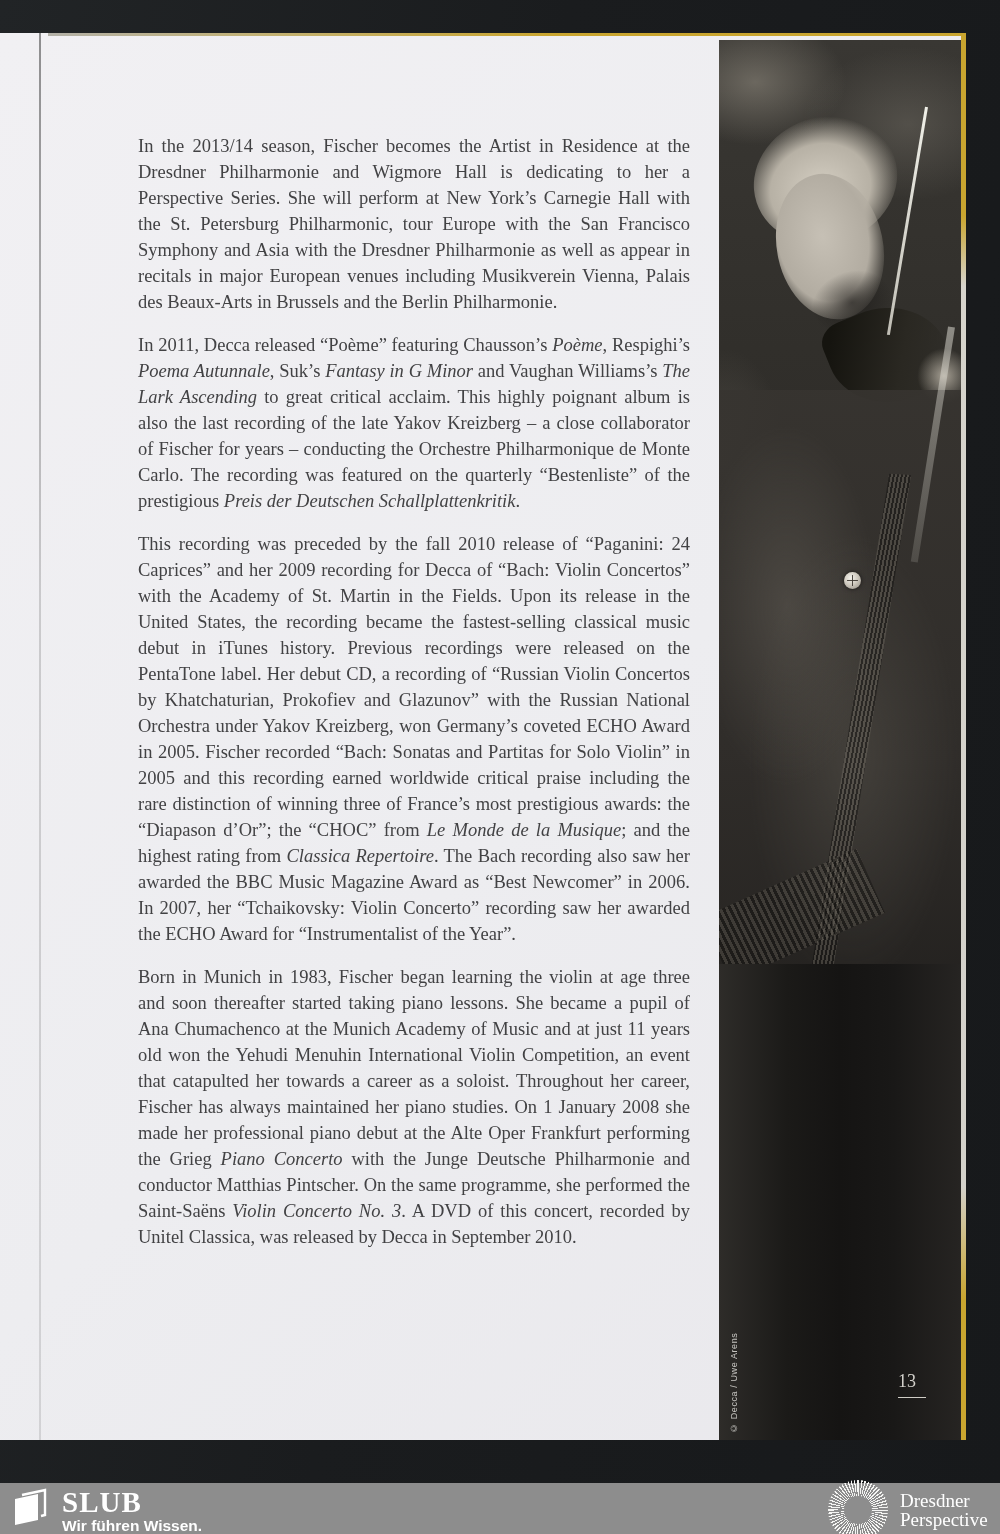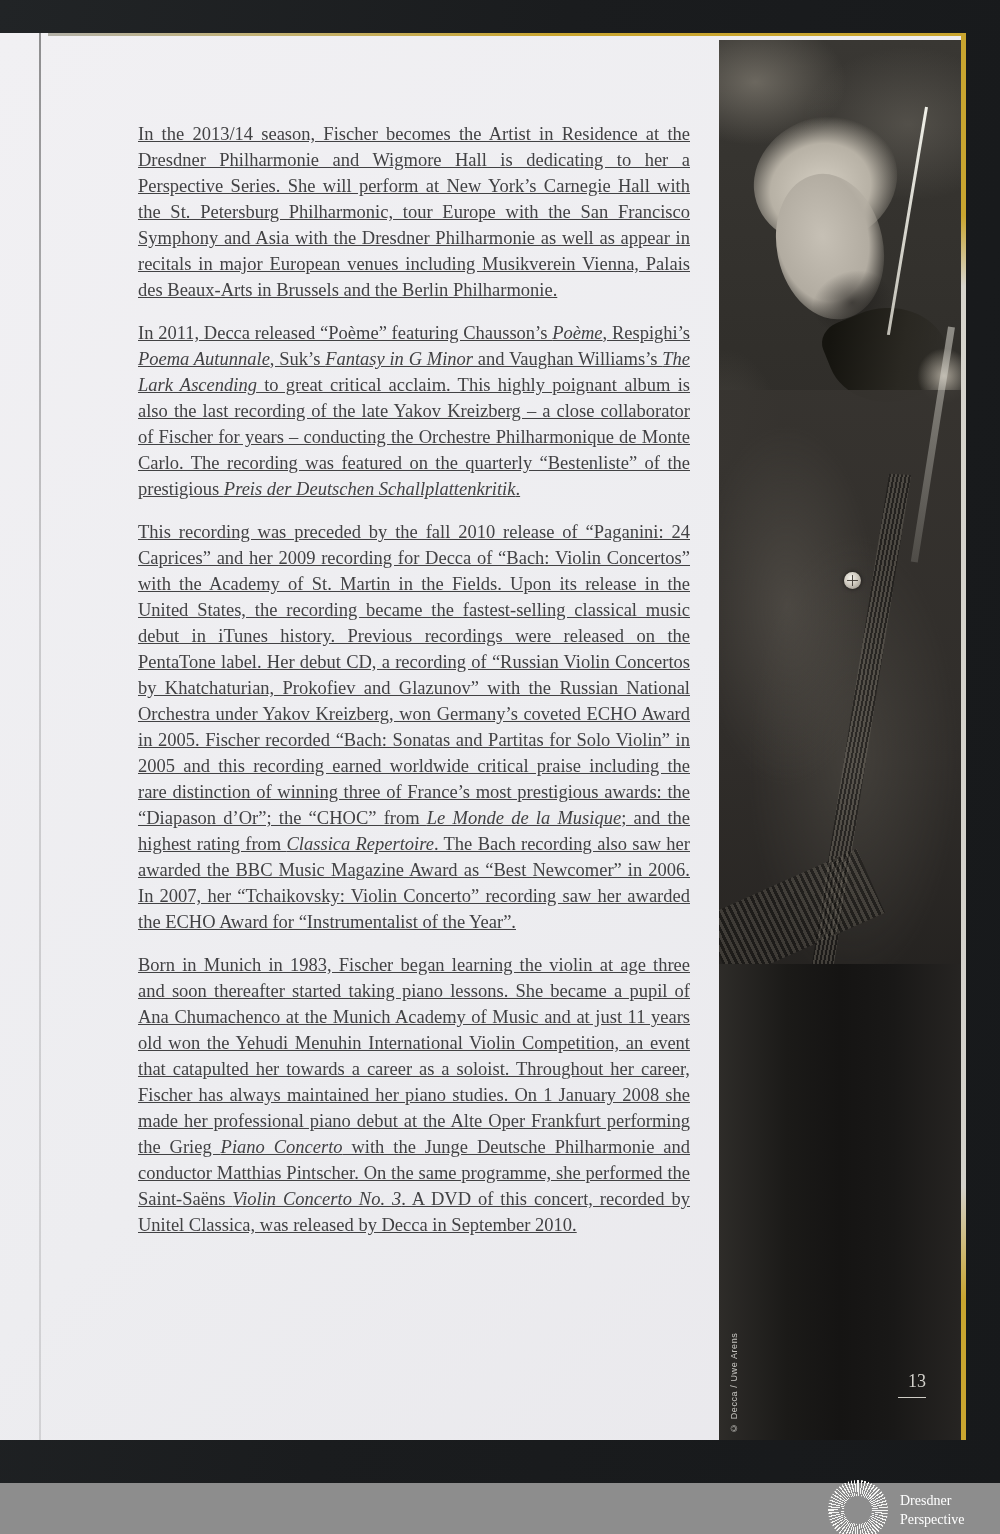--- a/index.html
+++ b/index.html
@@ -11,21 +11,21 @@
         background:linear-gradient(135deg,#f1f0f3 0%,#ededf0 55%,#e9e8ec 100%);}
   .page-edge-top{position:absolute;left:48px;top:0;width:918px;height:3px;
         background:linear-gradient(90deg,#b3b1a8 0%,#c2b277 22%,#c9a52f 55%,#c9a52f 100%);}
   .page-edge-right{position:absolute;right:0;top:0;width:5px;height:100%;
         background:linear-gradient(180deg,#c9a52f 0%,#c9a52f 13%,#d6d4cc 18%,#d3d1ca 82%,#c9a52f 90%,#c9a52f 100%);}
   .gutter-line{position:absolute;left:39px;top:0;width:2px;height:100%;
         background:linear-gradient(180deg,rgba(60,60,60,.55),rgba(90,90,90,.25) 40%,rgba(90,90,90,.18));}
   
   .text-column{position:absolute;left:138px;top:88px;width:552px;
         color:#424244;font-size:18.5px;line-height:26px;text-align:justify;}
-  .text-column p{margin:0 0 17px 0;text-decoration:underline;}
+  .text-column p{margin:12px 0 17px 0;}
   .text-column i{font-style:italic;}
   
   .photo{position:absolute;left:719px;top:7px;width:242px;height:1400px;overflow:hidden;
         background:linear-gradient(180deg,#393733 0%,#312f2b 22%,#2b2926 45%,#252320 66%,#1d1c1a 82%,#191817 100%);}
   .photo .bg-mottle{position:absolute;inset:0;
         background:
           radial-gradient(ellipse 130px 90px at 15% 3%,rgba(150,144,132,.55),rgba(0,0,0,0) 70%),
           radial-gradient(ellipse 150px 110px at 78% 6%,rgba(110,106,98,.5),rgba(0,0,0,0) 70%),
           radial-gradient(ellipse 90px 160px at 2% 30%,rgba(120,115,106,.35),rgba(0,0,0,0) 70%),
           radial-gradient(ellipse 110px 200px at 4% 62%,rgba(110,105,96,.30),rgba(0,0,0,0) 70%);}
@@ -66,36 +66,36 @@
   .bow-line{position:absolute;left:85%;top:4.8%;width:2.5px;height:16.5%;
         transform:rotate(9.5deg);transform-origin:top center;
         background:linear-gradient(180deg,rgba(248,248,240,.95),rgba(230,228,218,.8));}
   .bow-streak{position:absolute;left:94.5%;top:20.5%;width:7px;height:17%;
         transform:rotate(9deg);transform-origin:top center;opacity:.55;
         background:linear-gradient(180deg,rgba(235,233,224,.9),rgba(200,198,188,.35));}
   .photo-credit{position:absolute;left:4%;top:89.5%;height:10%;
         writing-mode:vertical-rl;transform:rotate(180deg);
         font-family:"Liberation Sans",sans-serif;font-size:9px;letter-spacing:.6px;
         color:rgba(225,223,218,.85);}
-  .page-number{position:absolute;left:898px;top:1338px;min-width:28px;text-align:right;
+  .page-number{position:absolute;left:898px;top:1338px;min-width:28px;text-align:left;
         color:#d3d1cb;font-size:18px;padding-bottom:5px;border-bottom:1.5px solid #cfcdc6;}
   
   .footer-gap{position:absolute;left:0;top:1440px;width:1000px;height:43px;background:transparent;}
   .footer{position:absolute;left:0;top:1483px;width:1000px;height:51px;background:#8d8d8d;}
   .slub{position:absolute;left:12px;top:4px;display:flex;align-items:flex-start;}
   .slub-texts{margin-left:14px;}
   .slub-name{color:#ffffff;font-size:29px;font-weight:bold;letter-spacing:1px;line-height:30px;
         font-family:"Liberation Serif",serif;}
   .slub-tagline{color:#ffffff;font-size:15.5px;font-weight:bold;line-height:17px;
         font-family:"Liberation Sans",sans-serif;}
   .partner{position:absolute;left:828px;top:-3px;display:flex;align-items:center;}
   .sunburst{position:relative;width:60px;height:60px;border-radius:50%;
         background:repeating-conic-gradient(#f5f5f3 0deg 2.6deg,rgba(0,0,0,0) 2.6deg 6.4deg);}
   .sunburst::before{content:"";position:absolute;inset:16px;border-radius:50%;background:#8d8d8d;}
-  .partner-texts{margin-left:12px;color:#ffffff;font-size:14px;line-height:19px;
+  .partner-texts{margin-left:12px;color:#ffffff;font-size:19px;line-height:19px;
         font-family:"Liberation Serif",serif;}
 </style>
 </head>
 <body>
 
 <div class="stage">
 
   <div class="page">
     <div class="gutter-line"></div>
 
@@ -125,20 +125,30 @@
 
     <div class="page-number">13</div>
 
     <div class="page-edge-top"></div>
     <div class="page-edge-right"></div>
   </div>
 
   <div class="footer-gap"></div>
 
   <div class="footer">
+    <div class="slub">
+      <svg width="36" height="40" viewBox="0 0 36 40">
+        <path d="M10 8 L33 3 L33 28 L29 29" fill="none" stroke="#ffffff" stroke-width="2.4"></path>
+        <path d="M3 12 L26 7 L26 33 L3 38 Z" fill="#ffffff"></path>
+      </svg>
+      <div class="slub-texts">
+        <div class="slub-name">SLUB</div>
+        <div class="slub-tagline">Wir führen Wissen.</div>
+      </div>
+    </div>
 
     <div class="partner">
       <div class="sunburst"></div>
       <div class="partner-texts">
         <div>Dresdner</div>
         <div>Perspective</div>
       </div>
     </div>
   </div>
 

